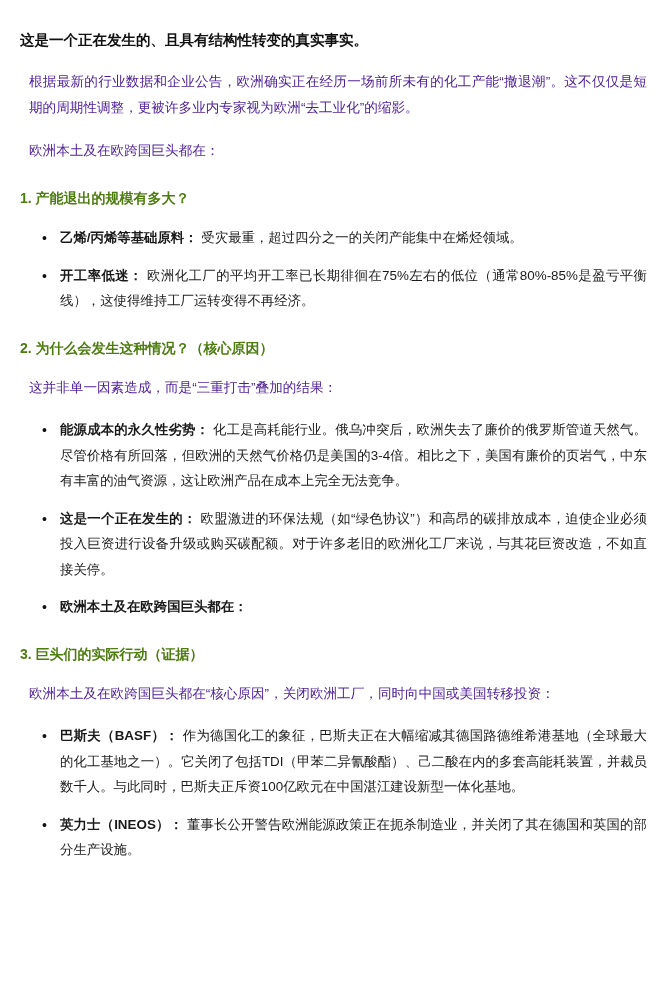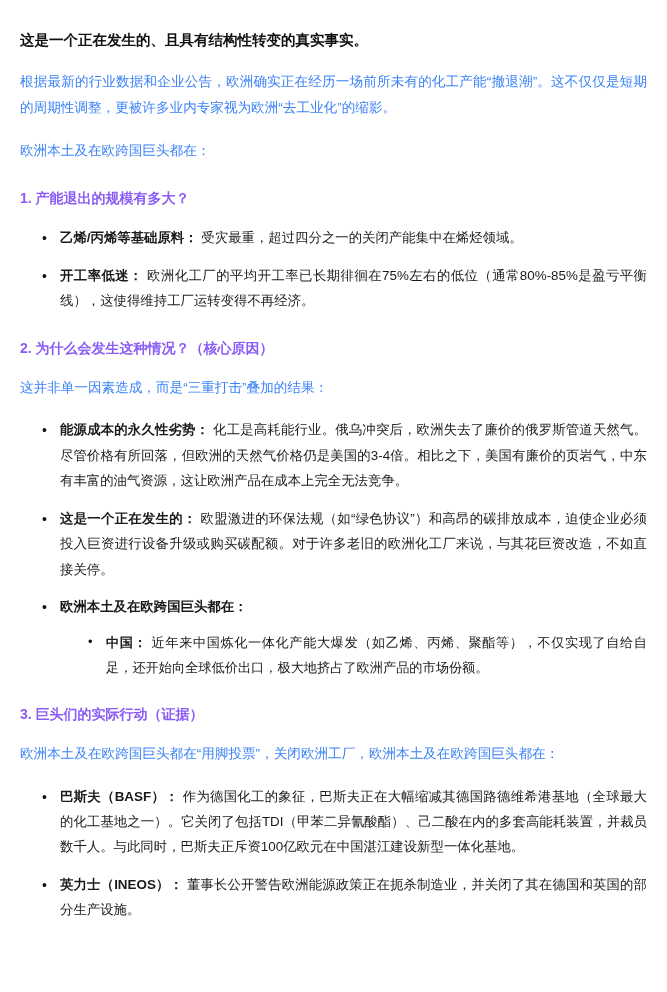--- a/index.html
+++ b/index.html
@@ -23,30 +23,30 @@
   .lead {
     font-size: 14.5px;
     font-weight: bold;
     line-height: 1.7;
     margin: 12px 0 16px 0;
     color: #111;
   }
   p.para {
     font-size: 13.6px;
     line-height: 1.95;
-    margin: 0 0 16px 0;
-    color: #3b82f6;
+    margin: 0 0 16px 9px;
+    color: #4c1d95;
     text-align: justify;
   }
   h3.section {
     font-size: 14px;
     font-weight: bold;
     line-height: 1.8;
     margin: 22px 0 14px 0;
-    color: #8b5cf6;
+    color: #4d7c0f;
   }
   ul.bullets {
     list-style: none;
     margin: 14px 0 14px 0;
     padding: 0 0 0 22px;
   }
   ul.bullets > li {
     position: relative;
     font-size: 13.4px;
     line-height: 1.9;
@@ -118,29 +118,26 @@
   <ul class="bullets">
     <li>
       <span class="b">能源成本的永久性劣势：</span><span> 化工是高耗能行业。俄乌冲突后，欧洲失去了廉价的俄罗斯管道天然气。尽管价格有所回落，但欧洲的天然气价格仍是美国的3-4倍。相比之下，美国有廉价的页岩气，中东有丰富的油气资源，这让欧洲产品在成本上完全无法竞争。</span>
     </li>
     <li>
       <span class="b">这是一个正在发生的：</span><span> 欧盟激进的环保法规（如“绿色协议”）和高昂的碳排放成本，迫使企业必须投入巨资进行设备升级或购买碳配额。对于许多老旧的欧洲化工厂来说，与其花巨资改造，不如直接关停。</span>
     </li>
     <li>
       <span class="nested-head">欧洲本土及在欧跨国巨头都在：</span><span></span>
       <ul class="sub">
-        <li>
-          <span class="b">中国：</span><span> 近年来中国炼化一体化产能大爆发（如乙烯、丙烯、聚酯等），不仅实现了自给自足，还开始向全球低价出口，极大地挤占了欧洲产品的市场份额。</span>
-        </li>
       </ul>
     </li>
   </ul>
 
   <h3 class="section">3. 巨头们的实际行动（证据）</h3>
-  <p class="para">欧洲本土及在欧跨国巨头都在“用脚投票”，关闭欧洲工厂，欧洲本土及在欧跨国巨头都在：</p>
+  <p class="para">欧洲本土及在欧跨国巨头都在“核心原因”，关闭欧洲工厂，同时向中国或美国转移投资：</p>
   <ul class="bullets">
     <li>
       <span class="b">巴斯夫（BASF）：</span><span> 作为德国化工的象征，巴斯夫正在大幅缩减其德国路德维希港基地（全球最大的化工基地之一）。它关闭了包括TDI（甲苯二异氰酸酯）、己二酸在内的多套高能耗装置，并裁员数千人。与此同时，巴斯夫正斥资100亿欧元在中国湛江建设新型一体化基地。</span>
     </li>
     <li>
       <span class="b">英力士（INEOS）：</span><span> 董事长公开警告欧洲能源政策正在扼杀制造业，并关闭了其在德国和英国的部分生产设施。</span>
     </li>
 
   </ul>
 

